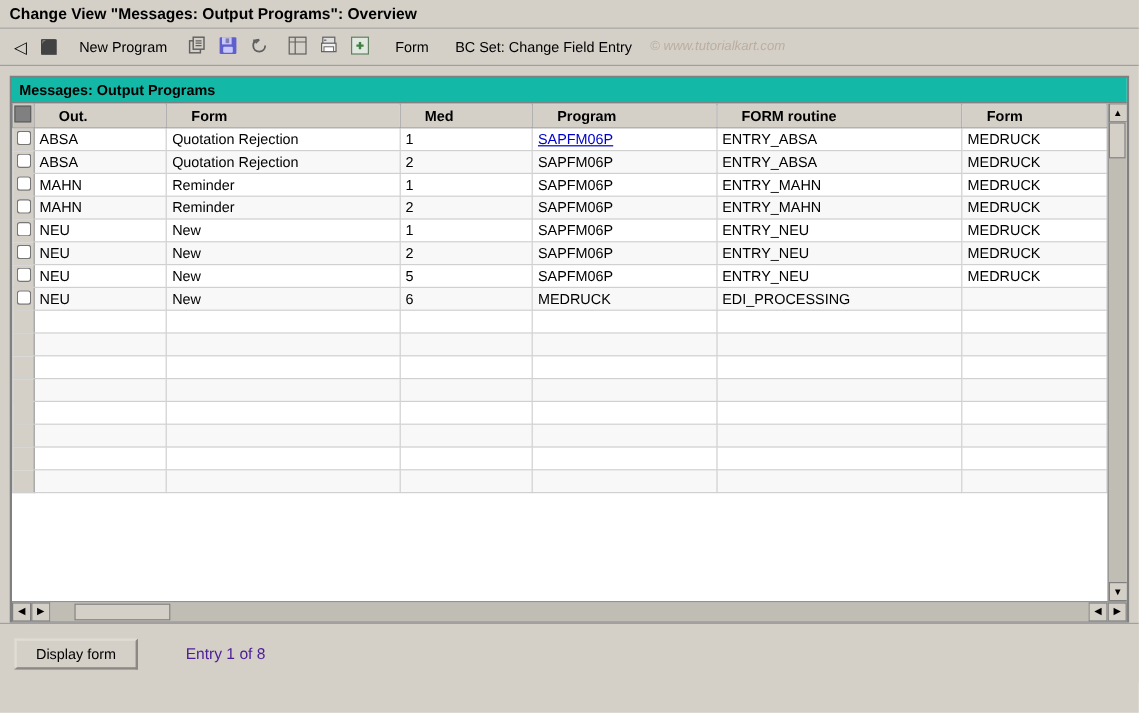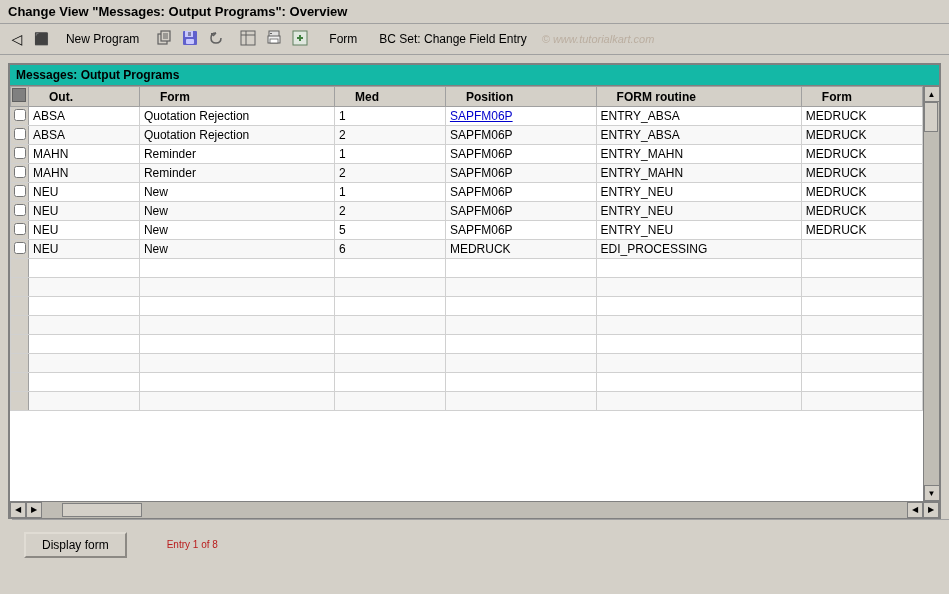--- a/index.html
+++ b/index.html
@@ -231,21 +231,21 @@
       align-items: center;
       justify-content: center;
       cursor: pointer;
       font-size: 8px;
     }
 
     
     .action-bar {
       position: absolute;
       bottom: 0;
-      left: 12px;
+      left: 0;
       right: 0;
       height: 50px;
       background: #d4d0c8;
       border-top: 1px solid #a0a0a0;
       display: flex;
       align-items: center;
       padding: 8px 12px;
       gap: 20px;
     }
 
@@ -264,22 +264,22 @@
       border: 2px outset #e0dcd4;
       padding: 4px 16px;
       cursor: pointer;
       font-size: 12px;
       display: flex;
       align-items: center;
       gap: 4px;
     }
 
     .entry-info {
-      font-size: 10px;
-      color: #b91c1c;
+      font-size: 13px;
+      color: #4c1d95;
       margin-left: 20px;
     }
 
     .empty-row td {
       height: 16px;
     }
   </style>
 </head>
 <body>
 
@@ -378,21 +378,21 @@
         <div style="overflow:hidden; flex:1;">
           <table>
             <thead>
               <tr>
                 <th style="width:18px; padding:1px;">
                   <span style="display:inline-block; width:14px; height:14px; background:#808080; border:1px solid #606060;"></span>
                 </th>
                 <th>Out.</th>
                 <th>Form</th>
                 <th>Med</th>
-                <th>Position</th>
+                <th>Program</th>
                 <th>FORM routine</th>
                 <th>Form</th>
               </tr>
             </thead>
             <tbody id="table-body">
 
             <tr>
                   <td style="background: rgb(212, 208, 200); padding: 1px; text-align: center;"><input type="checkbox" style="width: 12px; height: 12px;"></td>
                   <td>ABSA</td>
                   <td>Quotation Rejection</td>

